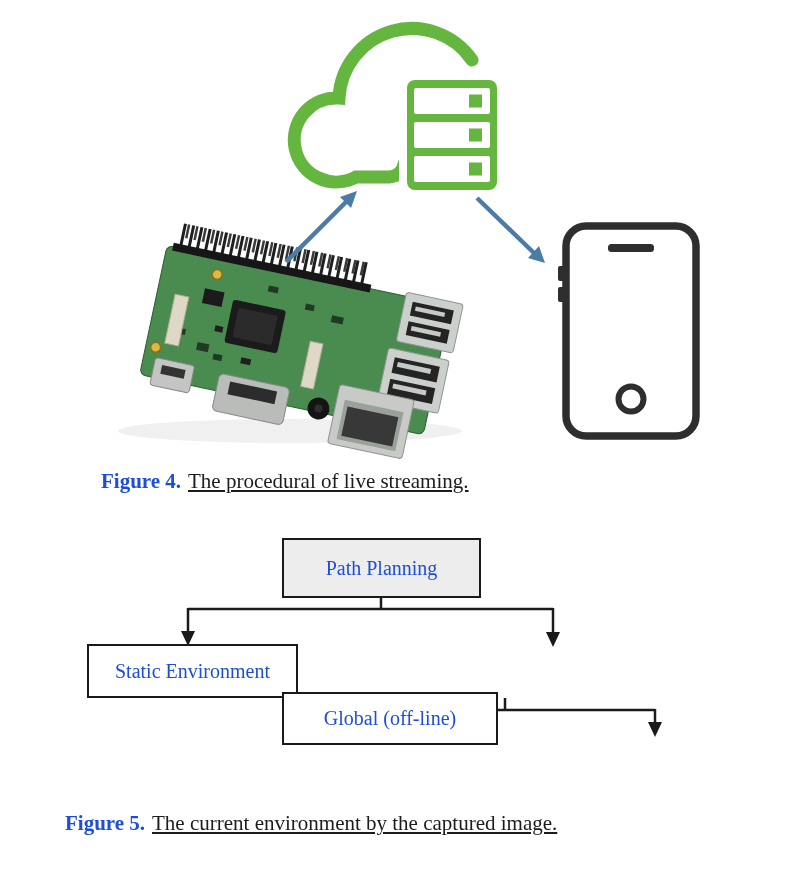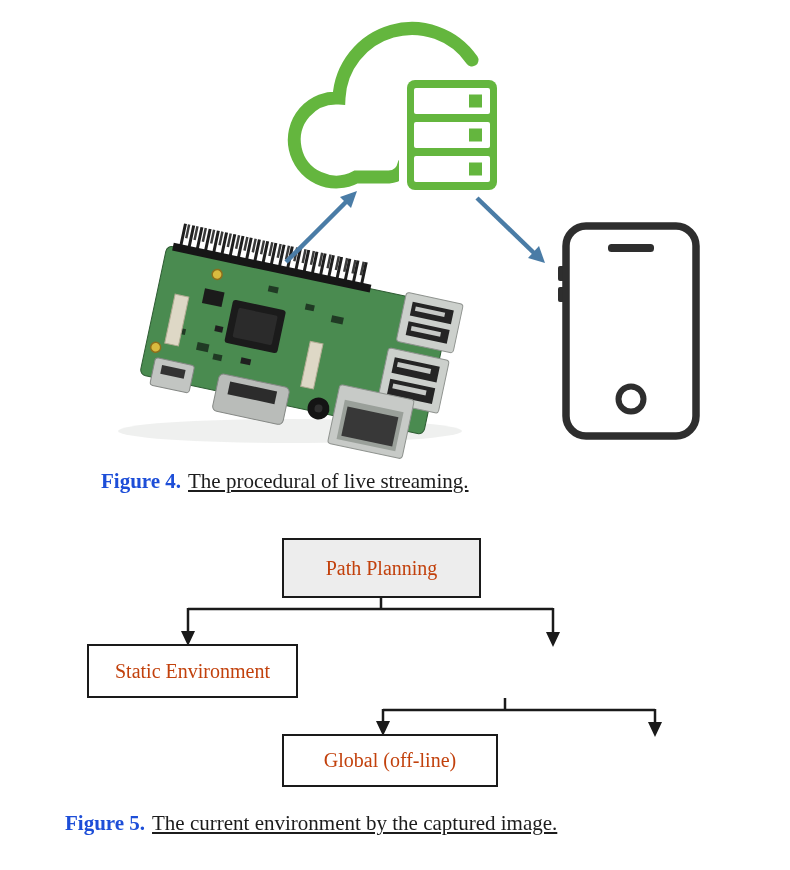--- a/index.html
+++ b/index.html
@@ -5,21 +5,21 @@
   html,body{margin:0;padding:0;background:#ffffff;}
   .page{position:relative;width:790px;height:870px;background:#ffffff;overflow:hidden;
         font-family:"Liberation Serif",serif;}
   svg{display:block;}
   .fig4-svg{position:absolute;left:0;top:0;}
   .fc-svg{position:absolute;left:0;top:0;pointer-events:none;}
   .caption{position:absolute;font-size:21px;color:#1c1c1c;white-space:nowrap;line-height:1.25;}
   .cap-label{color:#1d4ed8;font-weight:bold;}
   .cap-text{margin-left:0.33em;text-decoration:underline;}
   .node{position:absolute;box-sizing:border-box;display:flex;align-items:center;justify-content:center;
-        border:2px solid #1a1a1a;background:#ffffff;font-size:20px;color:#c2410c;text-align:left;}
+        border:2px solid #1a1a1a;background:#ffffff;font-size:20px;color:#1d4ed8;text-align:left;}
   .node.gray{background:#ededed;}
   .node.thick{border-width:2.5px;}
 </style>
 </head>
 <body>
 
 <div class="page">
 
   <svg class="fig4-svg" width="790" height="460" viewBox="0 0 790 460">
 
@@ -148,18 +148,18 @@
       <polygon points="376,721 390,721 383,736"></polygon>
       <polygon points="648,722 662,722 655,737"></polygon>
     </g>
   </svg>
 
   <div class="node gray thick" style="left:282px;top:538px;width:199px;height:60px">Path Planning</div>
 
   <div class="node" style="left:87px;top:644px;width:211px;height:54px">Static Environment</div>
 
 
-  <div class="node" style="left:282px;top:734px;width:216px;height:53px">Global (off-line)</div>
+  <div class="node" style="left:282px;top:692px;width:216px;height:53px">Global (off-line)</div>
 
 
   <div class="caption" style="left:65px;top:810px"><span class="cap-label">Figure 5.</span><span class="cap-text">The current environment by the captured image.</span></div>
 
 </div>
 
 </body></html>

